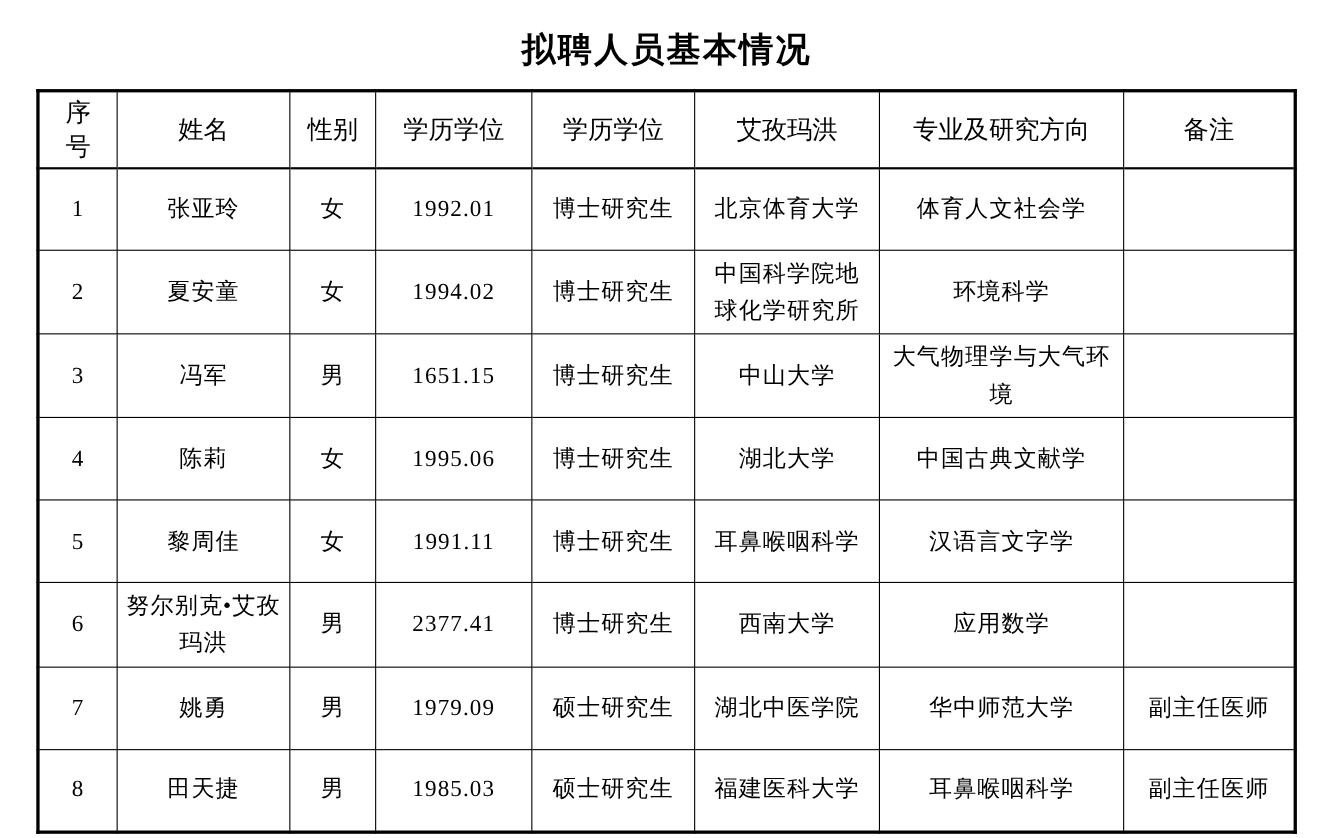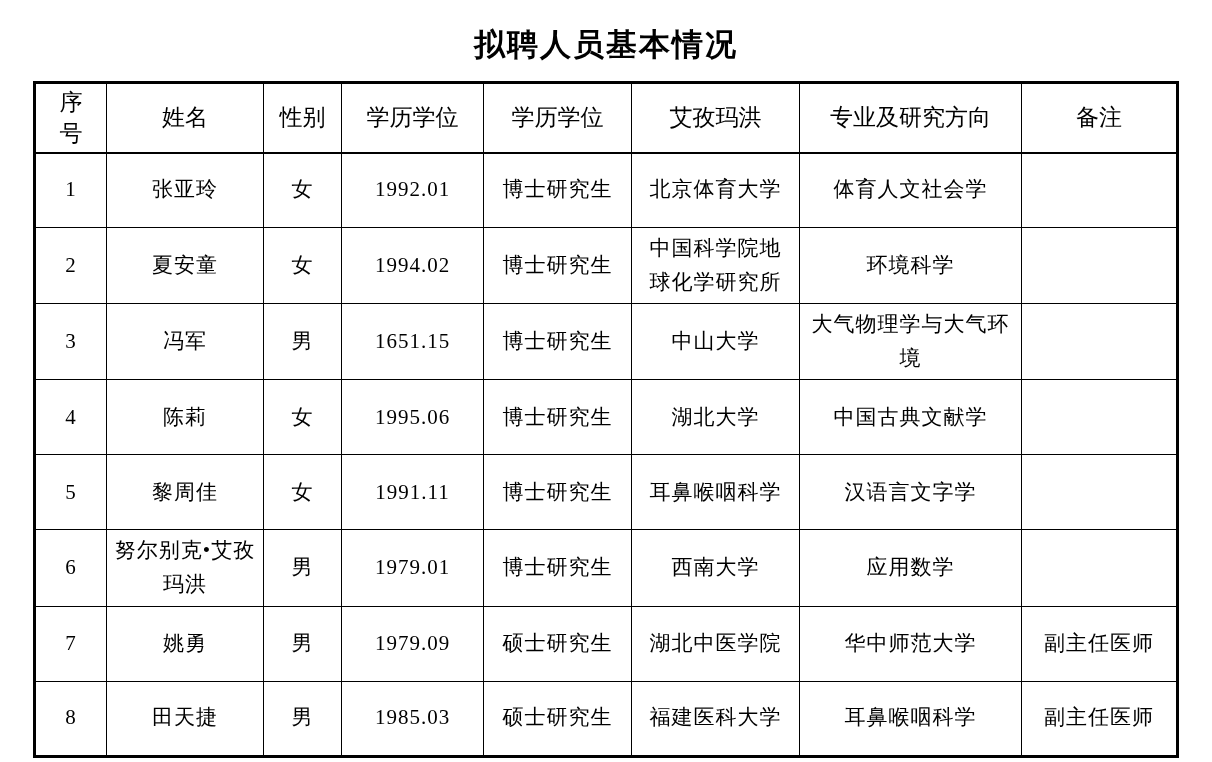--- a/index.html
+++ b/index.html
@@ -137,21 +137,21 @@
       <td>1991.11</td>
       <td>博士研究生</td>
       <td>耳鼻喉咽科学</td>
       <td>汉语言文字学</td>
       <td></td>
     </tr>
     <tr class="data-row">
       <td>6</td>
       <td>努尔别克•艾孜玛洪</td>
       <td>男</td>
-      <td>1979.01</td>
+      <td>2377.41</td>
       <td>博士研究生</td>
       <td>西南大学</td>
       <td>应用数学</td>
       <td></td>
     </tr>
     <tr class="data-row">
       <td>7</td>
       <td>姚勇</td>
       <td>男</td>
       <td>1979.09</td>

